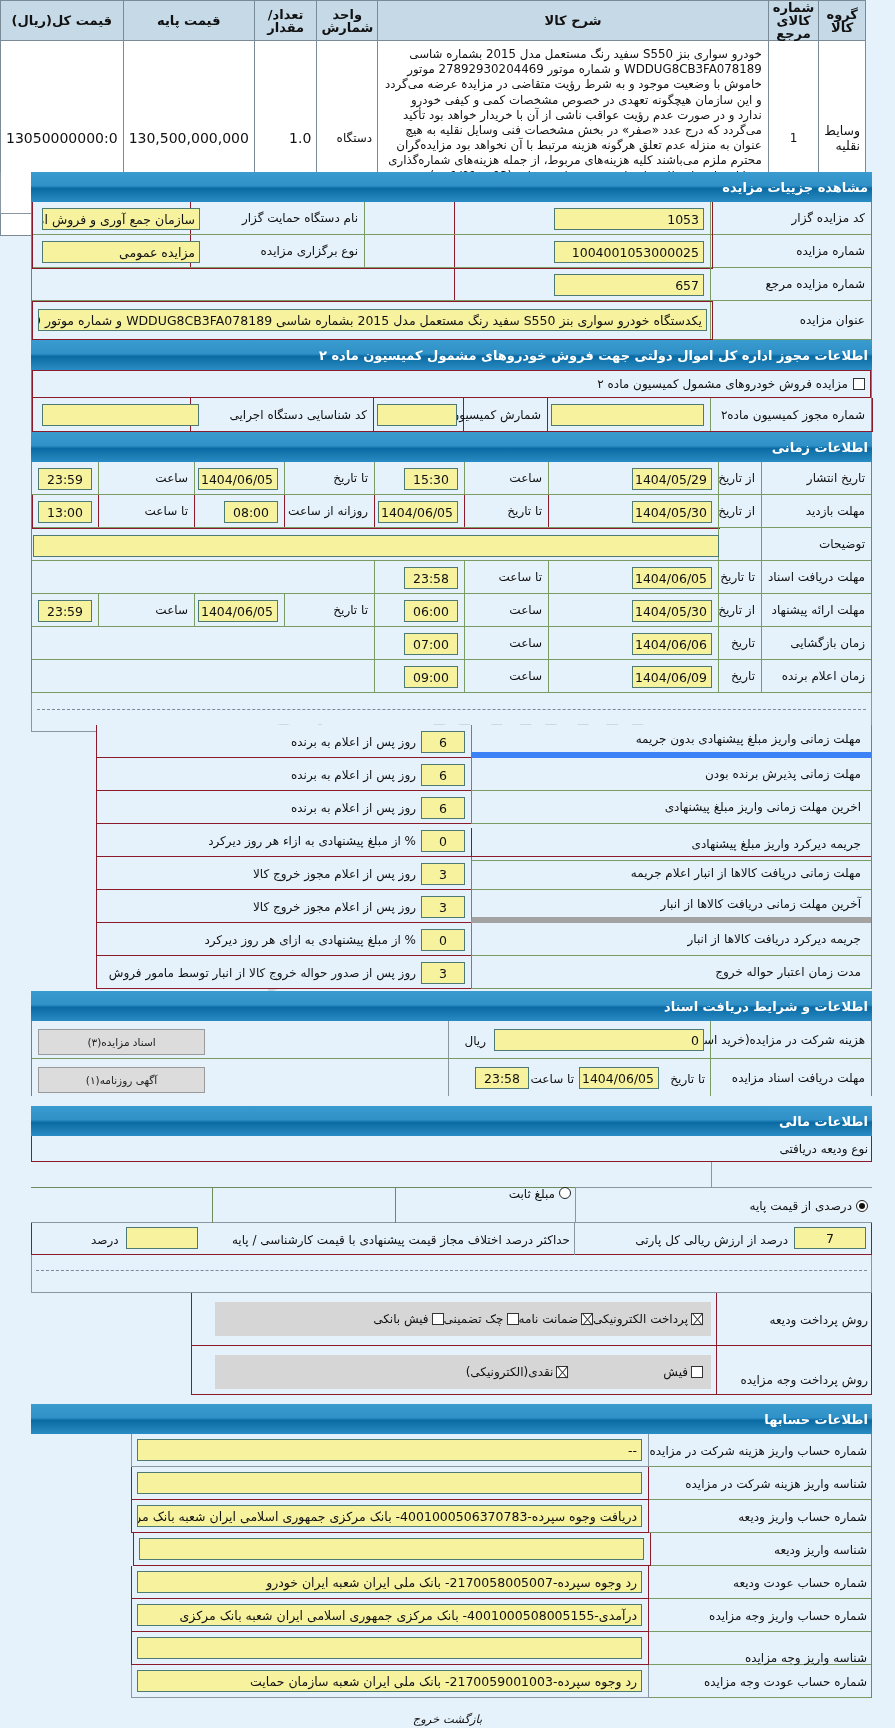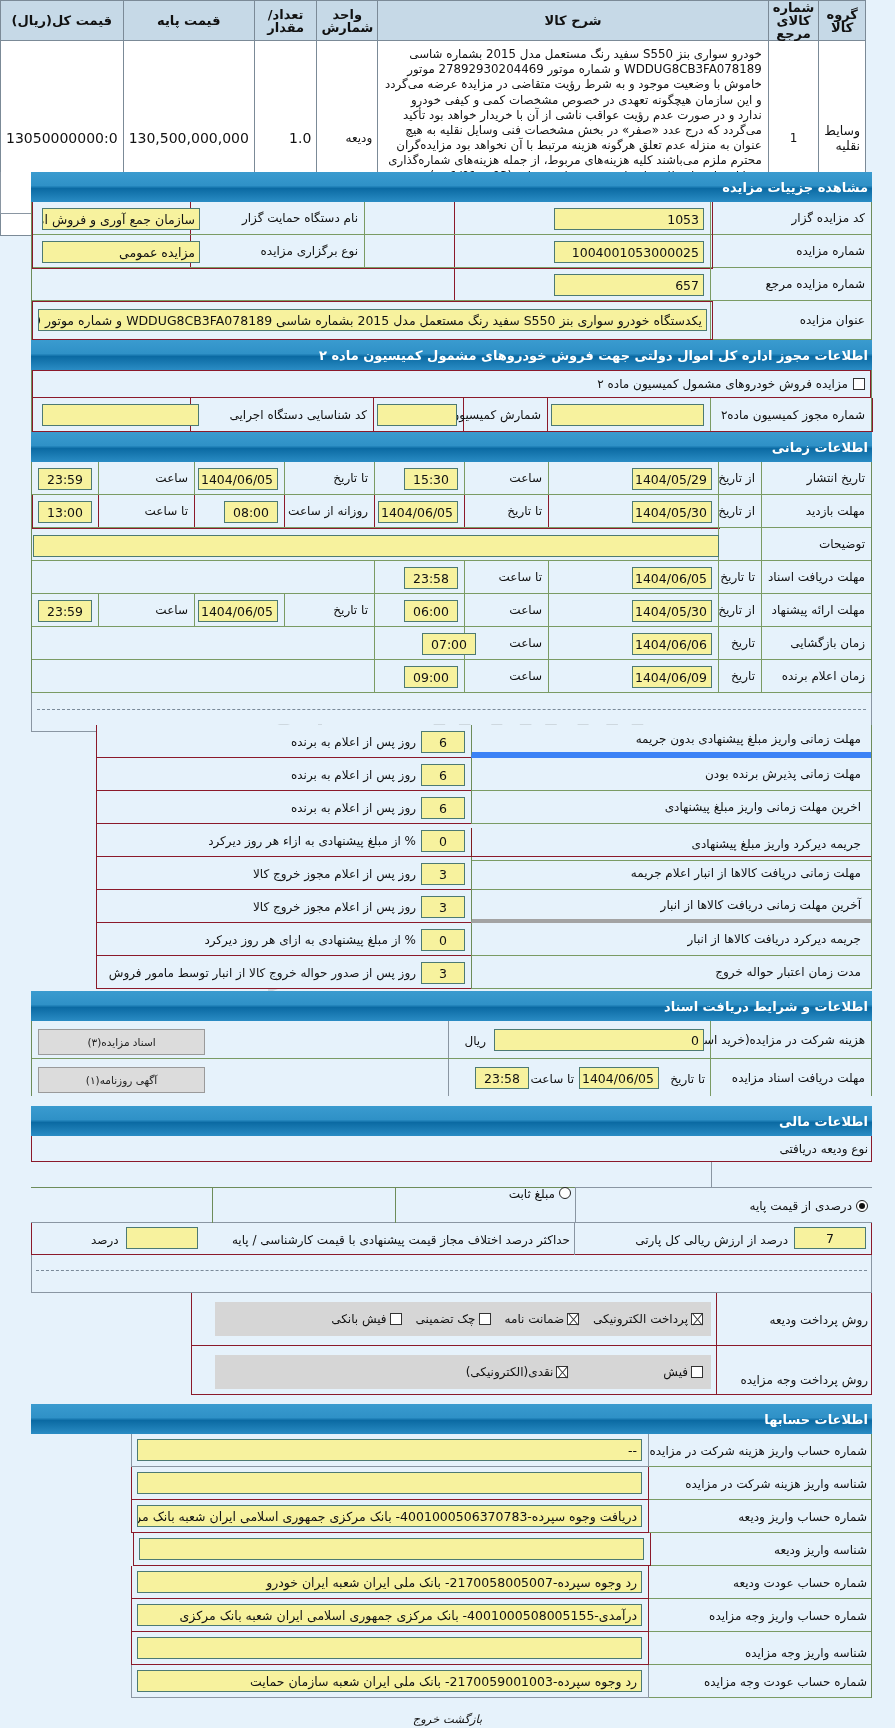--- a/index.html
+++ b/index.html
@@ -49,21 +49,21 @@
   .btn {
     position: absolute; background: #dcdcdc; border: 1px solid #9a9a9a; font-size: 10.5px;
     display: flex; align-items: center; justify-content: center; color: #222;
   }
   .chk { display: inline-block; width: 12px; height: 12px; border: 1px solid #333; background: #fff; vertical-align: middle; position: relative; }
   .chk.x::before, .chk.x::after { content: ""; position: absolute; left: 5px; top: -2px; width: 1px; height: 15px; background: #333; }
   .chk.x::before { transform: rotate(40deg); } .chk.x::after { transform: rotate(-40deg); }
   .radio { display: inline-block; width: 12px; height: 12px; border: 1px solid #222; border-radius: 50%; background: #fff; vertical-align: middle; position: relative; }
   .radio.on::after { content: ""; position: absolute; left: 2px; top: 2px; width: 6px; height: 6px; border-radius: 50%; background: #111; }
   .graybox { position: absolute; background: #d6d6d6; display: flex; align-items: center; padding-right: 8px; font-size: 12px; }
-  .opt { display: inline-flex; align-items: center; gap: 3px; margin-left: 14px; }
+  .opt { display: inline-flex; align-items: center; gap: 3px; }
   .watermark { position: absolute; left: 250px; top: 690px; width: 400px; height: 320px; opacity: 0.16; pointer-events: none; }
   .footer { position: absolute; left: 0; width: 895px; top: 1712px; text-align: center; font-size: 11.5px; font-style: italic; }
 </style>
 </head>
 <body>
 
 <table class="items">
   <thead>
     <tr>
       <th style="width:36px">گروه کالا</th>
@@ -73,21 +73,21 @@
       <th style="width:69px">تعداد/مقدار</th>
       <th style="width:106px">قیمت پایه</th>
       <th style="width:102px">قیمت کل(ریال)</th>
     </tr>
   </thead>
   <tbody>
     <tr style="height:136px">
       <td style="font-size:12.5px">وسایط نقلیه</td>
       <td style="text-align:center">1</td>
       <td class="desc">خودرو سواری بنز S550 سفید رنگ مستعمل مدل 2015 بشماره شاسی WDDUG8CB3FA078189 و شماره موتور 27892930204469 موتور خاموش با وضعیت موجود و به شرط رؤیت متقاضی در مزایدة عرضه می‌گردد و این سازمان هیچگونه تعهدی در خصوص مشخصات کمی و کیفی خودرو ندارد و در صورت عدم رؤیت عواقب ناشی از آن با خریدار خواهد بود تأکید می‌گردد که درج عدد «صفر» در بخش مشخصات فنی وسایل نقلیه به هیچ عنوان به منزله عدم تعلق هرگونه هزینه مرتبط با آن نخواهد بود مزایده‌گران محترم ملزم می‌باشند کلیه هزینه‌های مربوط، از جمله هزینه‌های شماره‌گذاری وسایل نقلیه را مطابق با مفاد فرم تعهدنامه شماره (03-م-1/01 ف) مندرج در اسناد مزایده مورد مداقه و اقدام قراردهندو همچنین شرایط شرکت در مزایده اموال منقول مندرج در تارنمای سازمان به آدرس Tamlikiir را می پذیرد</td>
-      <td>ودیعه</td>
+      <td>دستگاه</td>
       <td class="num" style="text-align:right"><span>1.0</span></td>
       <td class="num" style="text-align:center">130,500,000,000</td>
       <td class="num" style="text-align:center">13050000000:0</td>
     </tr>
   </tbody>
 </table>
 <div class="abs stray1"></div>
 <div class="abs stray2"></div>
 <div class="abs stray3"></div>
 
@@ -286,21 +286,21 @@
     <div class="cell" style="right:110px;width:43px">
         <span class="lbl">تاریخ</span>
       </div>
     <div class="cell" style="right:153px;width:170px"></div>
     <div class="cell" style="right:323px;width:84px">
         <span class="lbl">ساعت</span>
       </div>
     <div class="cell" style="right:407px;width:90px"></div>
   </div>
   <div class="inp" style="right:159px;top:171px;width:80px">1404/06/06</div>
-  <div class="inp center" style="right:395px;top:171px;width:54px">07:00</div>
+  <div class="inp center" style="right:413px;top:171px;width:54px">07:00</div>
 
   <div class="row" style="top:198px;height:33px">
     <div class="cell" style="right:0;width:110px">
         <span class="lbl">زمان اعلام برنده</span>
       </div>
     <div class="cell" style="right:110px;width:43px">
         <span class="lbl">تاریخ</span>
       </div>
     <div class="cell" style="right:153px;width:170px"></div>
     <div class="cell" style="right:323px;width:84px">
@@ -346,21 +346,21 @@
       <span class="abs lbl" style="right:455px;top:10px;white-space:nowrap">% از مبلغ پیشنهادی به ازاء هر روز دیرکرد</span>
       </div>
       <div class="abs" style="left: 0px; right: 0px; top: 132px; height: 33px; border-bottom: 1px solid rgb(139, 26, 42);">
       <div class="abs" style="right:0;top:0;width:400px;height:33px;border-left:1px solid #6d8c5a;border-bottom:1px solid #7a9b64;display:flex;align-items:center;padding-right:10px">
         <span class="lbl">مهلت زمانی دریافت کالاها از انبار اعلام جریمه</span>
       </div>
       <div class="inp center" style="right:406px;top:6px;width:44px">3</div>
       <span class="abs lbl" style="right:455px;top:10px;white-space:nowrap">روز پس از اعلام مجوز خروج کالا</span>
       </div>
       <div class="abs" style="left: 0px; right: 0px; top: 165px; height: 33px; border-bottom: 1px solid rgb(139, 26, 42);">
-      <div class="abs" style="right:0;top:0;width:400px;height:33px;border-left:1px solid #6d8c5a;border-bottom:4px solid #a3a3a3;display:flex;align-items:center;padding-right:10px">
+      <div class="abs" style="right:0;top:0;width:400px;height:33px;border-left:1px solid #6d8c5a;border-bottom:6px solid #a3a3a3;display:flex;align-items:center;padding-right:10px">
         <span class="lbl">آخرین مهلت زمانی دریافت کالاها از انبار</span>
       </div>
       <div class="inp center" style="right:406px;top:6px;width:44px">3</div>
       <span class="abs lbl" style="right:455px;top:10px;white-space:nowrap">روز پس از اعلام مجوز خروج کالا</span>
       </div>
       <div class="abs" style="left: 0px; right: 0px; top: 198px; height: 33px; border-bottom: 1px solid rgb(139, 26, 42);">
       <div class="abs" style="right:0;top:0;width:400px;height:33px;border-left:1px solid #6d8c5a;border-bottom:1px solid #7a9b64;display:flex;align-items:center;padding-right:10px">
         <span class="lbl">جریمه دیرکرد دریافت کالاها از انبار</span>
       </div>
       <div class="inp center" style="right:406px;top:6px;width:44px">0</div>
@@ -500,21 +500,21 @@
       </div>
       <div class="abs" style="left: 0px; right: 0px; top: 165px; height: 33px; border-bottom: 1px solid rgb(122, 155, 100);">
       <div class="abs" style="left:0;top:0;width:518px;height:33px;border:1px solid #8b1a2a;border-top:none"></div>
       <div class="abs" style="right:0;top:0;width:223px;height:33px;display:flex;align-items:center;padding-right:4px">
         <span class="lbl">شماره حساب واریز وجه مزایده</span>
       </div>
       <div class="inp rtl" style="left:6px;top:5px;width:505px">درآمدی-4001000508005155- بانک مرکزی جمهوری اسلامی ایران شعبه بانک مرکزی</div>
       </div>
       <div class="abs" style="left: 0px; right: 0px; top: 198px; height: 33px; border-bottom: 1px solid rgb(122, 155, 100);">
       <div class="abs" style="left:0;top:0;width:518px;height:33px;border:1px solid #8b1a2a;border-top:none"></div>
-      <div class="abs" style="right:0;top:14px;width:223px;height:33px;display:flex;align-items:flex-start;padding-right:4px">
+      <div class="abs" style="right:0;top:0;width:223px;height:33px;display:flex;align-items:flex-end;padding-right:4px">
         <span class="lbl">شناسه واریز وجه مزایده</span>
       </div>
       <div class="inp rtl" style="left:6px;top:5px;width:505px"></div>
       </div>
       <div class="abs" style="left: 0px; right: 0px; top: 231px; height: 33px; border-bottom: 1px solid rgb(122, 155, 100);">
       <div class="abs" style="left:0;top:0;width:518px;height:33px;border:1px solid #8a96a2;border-top:none"></div>
       <div class="abs" style="right:0;top:0;width:223px;height:33px;display:flex;align-items:center;padding-right:4px">
         <span class="lbl">شماره حساب عودت وجه مزایده</span>
       </div>
       <div class="inp rtl" style="left:6px;top:5px;width:505px">رد وجوه سپرده-2170059001003- بانک ملی ایران شعبه سازمان حمایت</div>

